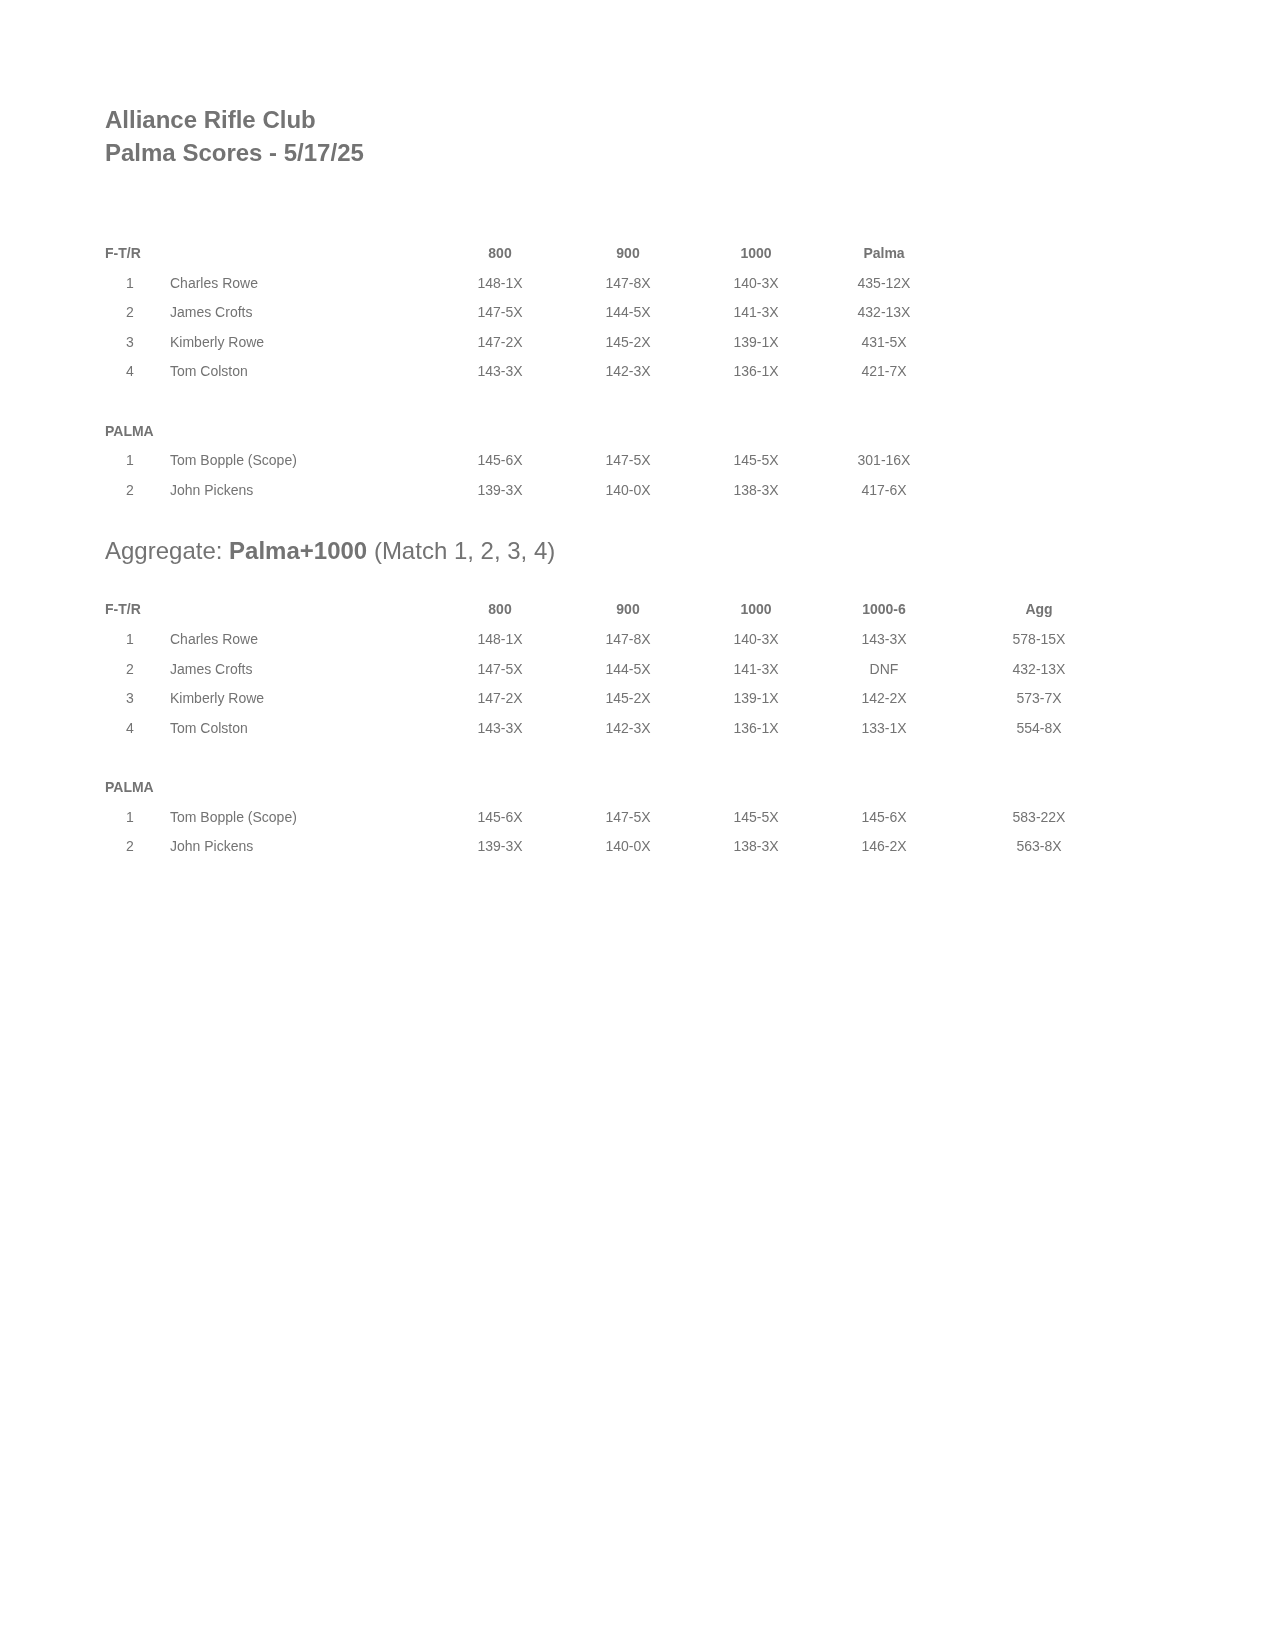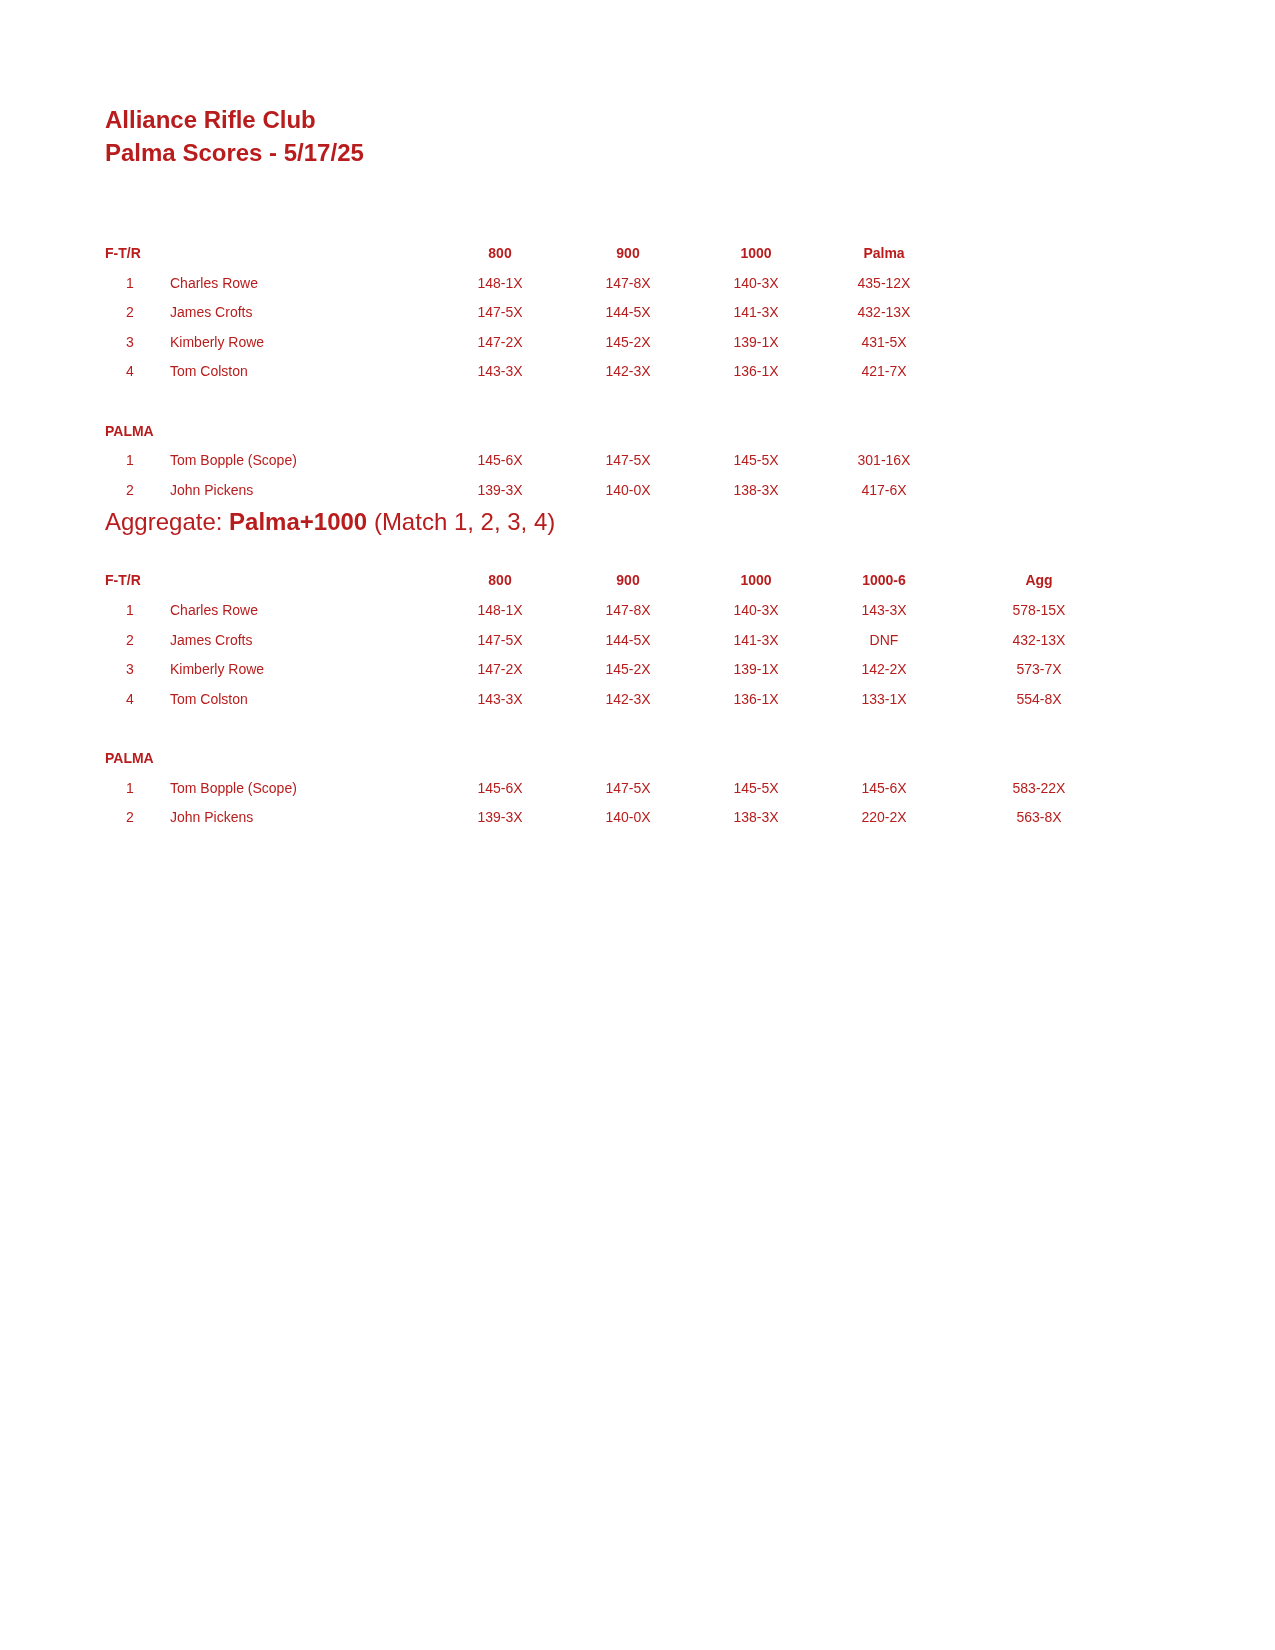--- a/index.html
+++ b/index.html
@@ -5,21 +5,21 @@
   html, body {
     margin: 0;
     padding: 0;
     background: #ffffff;
   }
   .page {
     position: relative;
     width: 1275px;
     height: 1650px;
     background: #ffffff;
-    color: #b91c1c;
+    color: #737373;
     font-family: "Liberation Sans", sans-serif;
     overflow: hidden;
     box-sizing: border-box;
     padding-left: 105px;
     padding-right: 40px;
   }
   .doc-title {
     padding-top: 103px;
     font-size: 24px;
     line-height: 33px;
@@ -42,20 +42,21 @@
     grid-column: 1 / 3;
     font-weight: bold;
   }
   .cell.rank { text-align: center; }
   .cell.name { padding-left: 15px; }
   .cell.score { text-align: center; }
   .col-head {
     font-weight: bold;
   }
   .aggregate-heading {
+    margin-top: 29px;
     font-size: 24px;
     line-height: 34px;
     font-weight: normal;
   }
   .aggregate-heading .emph { font-weight: bold; }
 </style>
 </head>
 <body>
 
 <div class="page">
@@ -195,19 +196,19 @@
           <div class="cell score">145-5X</div>
           <div class="cell score">145-6X</div>
           <div class="cell score">583-22X</div>
         </div>
         <div class="trow">
           <div class="cell rank">2</div>
           <div class="cell name">John Pickens</div>
           <div class="cell score">139-3X</div>
           <div class="cell score">140-0X</div>
           <div class="cell score">138-3X</div>
-          <div class="cell score">220-2X</div>
+          <div class="cell score">146-2X</div>
           <div class="cell score">563-8X</div>
         </div>
       </div>
   </div>
 
 </div>
 
 </body></html>

